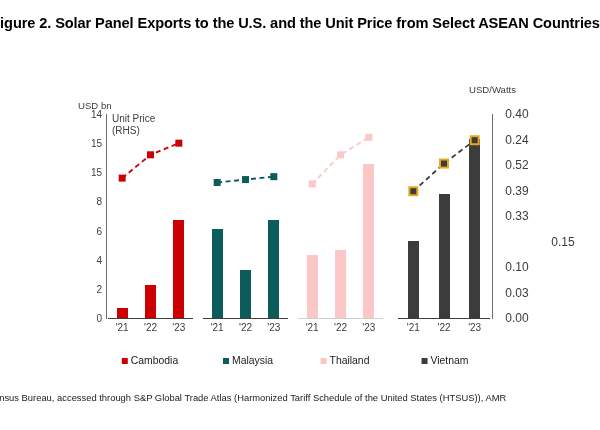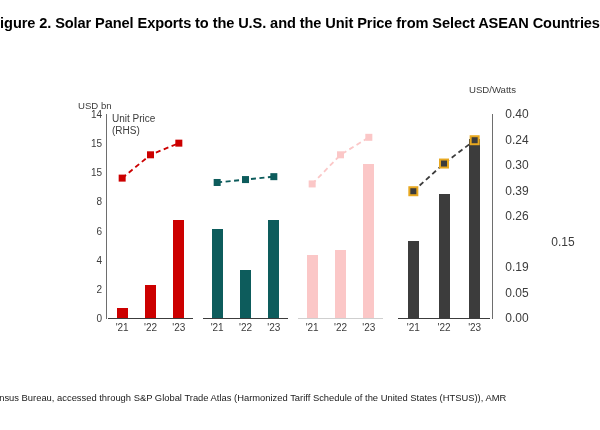--- a/index.html
+++ b/index.html
@@ -182,26 +182,26 @@
     <div class="axis-line-right"></div>
   <div class="ytick ytick-left" style="top: 318px;">0</div>
       <div class="ytick ytick-left" style="top: 288.857px;">2</div>
       <div class="ytick ytick-left" style="top: 259.714px;">4</div>
       <div class="ytick ytick-left" style="top: 230.571px;">6</div>
       <div class="ytick ytick-left" style="top: 201.429px;">8</div>
       <div class="ytick ytick-left" style="top: 172.286px;">15</div>
       <div class="ytick ytick-left" style="top: 143.143px;">15</div>
       <div class="ytick ytick-left" style="top: 114px;">14</div>
       <div class="ytick-right" style="top: 318px;">0.00</div>
-      <div class="ytick-right" style="top: 292.5px;">0.05</div>
-      <div class="ytick-right" style="top: 267px;">0.19</div>
+      <div class="ytick-right" style="top: 292.5px;">0.03</div>
+      <div class="ytick-right" style="top: 267px;">0.10</div>
       <div class="ytick-right" style="top: 241.5px; padding-left: 46px;">0.15</div>
-      <div class="ytick-right" style="top: 216px;">0.26</div>
+      <div class="ytick-right" style="top: 216px;">0.33</div>
       <div class="ytick-right" style="top: 190.5px;">0.39</div>
-      <div class="ytick-right" style="top: 165px;">0.30</div>
+      <div class="ytick-right" style="top: 165px;">0.52</div>
       <div class="ytick-right" style="top: 139.5px;">0.24</div>
       <div class="ytick-right" style="top: 114px;">0.40</div>
       <div class="baseline" style="left: 108px; width: 85px;"></div>
       <div class="bar" style="left: 116.667px; width: 11px; height: 10.2px; background: rgb(204, 0, 0);"></div>
       <div class="xtick" style="left: 122.167px;">'21</div>
       <div class="bar" style="left: 145px; width: 11px; height: 33.5143px; background: rgb(204, 0, 0);"></div>
       <div class="xtick" style="left: 150.5px;">'22</div>
       <div class="bar" style="left: 173.333px; width: 11px; height: 97.6286px; background: rgb(204, 0, 0);"></div>
       <div class="xtick" style="left: 178.833px;">'23</div>
       <div class="baseline" style="left: 203px; width: 85px;"></div>
@@ -244,17 +244,35 @@
       <polyline points="312.1666666666667,183.94285714285715 340.5,154.8 368.8333333333333,137.3142857142857" fill="none" stroke="#FBC7C7" stroke-width="1.8" stroke-dasharray="5,3.5"></polyline>
       <rect x="308.6666666666667" y="180.44285714285715" width="7" height="7" fill="#FBC7C7"></rect>
       <rect x="337" y="151.3" width="7" height="7" fill="#FBC7C7"></rect>
       <rect x="365.3333333333333" y="133.8142857142857" width="7" height="7" fill="#FBC7C7"></rect>
       <polyline points="413.3333333333333,191.22857142857146 444,163.54285714285714 474.6666666666667,140.22857142857146" fill="none" stroke="#3C3C3C" stroke-width="1.8" stroke-dasharray="5,3.5"></polyline>
       <rect x="409.3333333333333" y="187.22857142857146" width="8" height="8" fill="#3C3C3C" stroke="#E8A820" stroke-width="2"></rect>
       <rect x="440" y="159.54285714285714" width="8" height="8" fill="#3C3C3C" stroke="#E8A820" stroke-width="2"></rect>
       <rect x="470.6666666666667" y="136.22857142857146" width="8" height="8" fill="#3C3C3C" stroke="#E8A820" stroke-width="2"></rect>
     </svg>
 
+  <div class="legend" id="legend">
+      <div class="legend-item" style="left: 150px;">
+        <span class="legend-swatch" style="background: rgb(204, 0, 0);"></span>
+        <span>Cambodia</span>
+      </div>
+      <div class="legend-item" style="left: 248px;">
+        <span class="legend-swatch" style="background: rgb(13, 92, 92);"></span>
+        <span>Malaysia</span>
+      </div>
+      <div class="legend-item" style="left: 345px;">
+        <span class="legend-swatch" style="background: rgb(251, 199, 199);"></span>
+        <span>Thailand</span>
+      </div>
+      <div class="legend-item" style="left: 445px;">
+        <span class="legend-swatch" style="background: rgb(60, 60, 60);"></span>
+        <span>Vietnam</span>
+      </div>
+    </div>
 
   <div class="footnote">. Census Bureau, accessed through S&amp;P Global Trade Atlas (Harmonized Tariff Schedule of the United States (HTSUS)), AMR</div>
   <div class="footnote-2">.</div>
 
 </div>
 
 </body></html>

